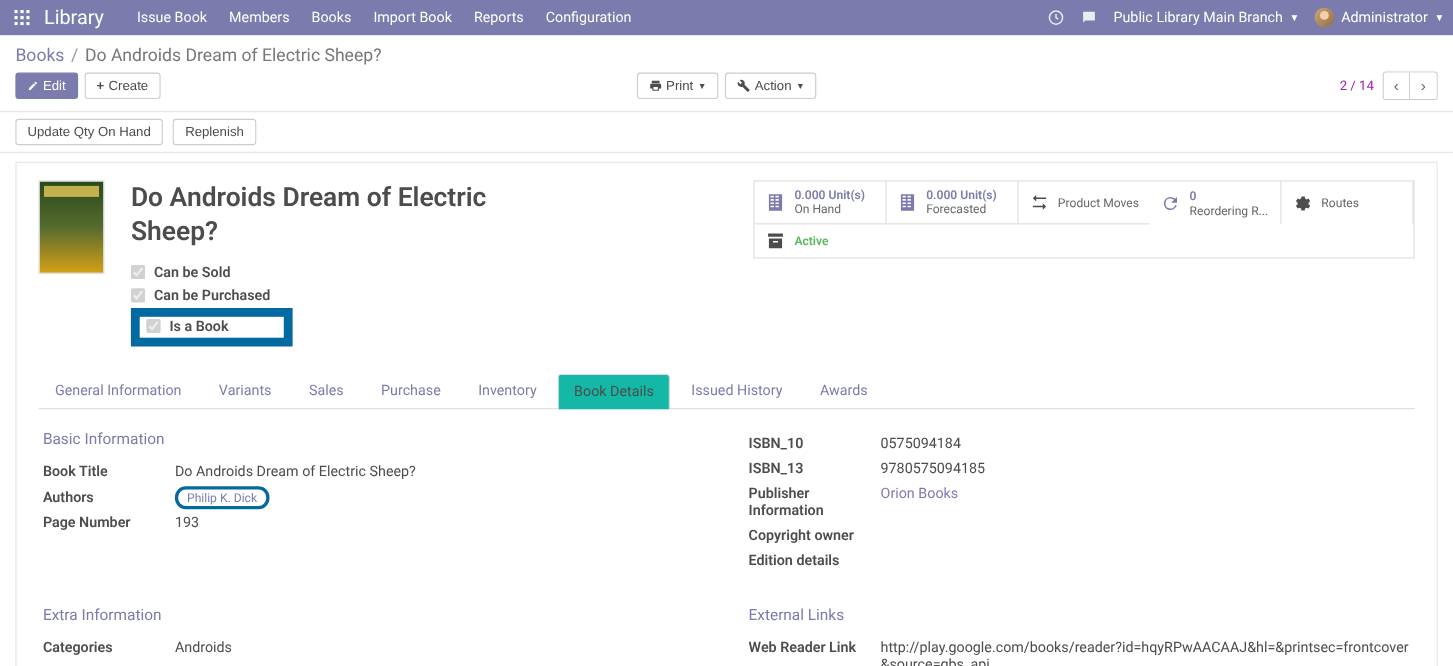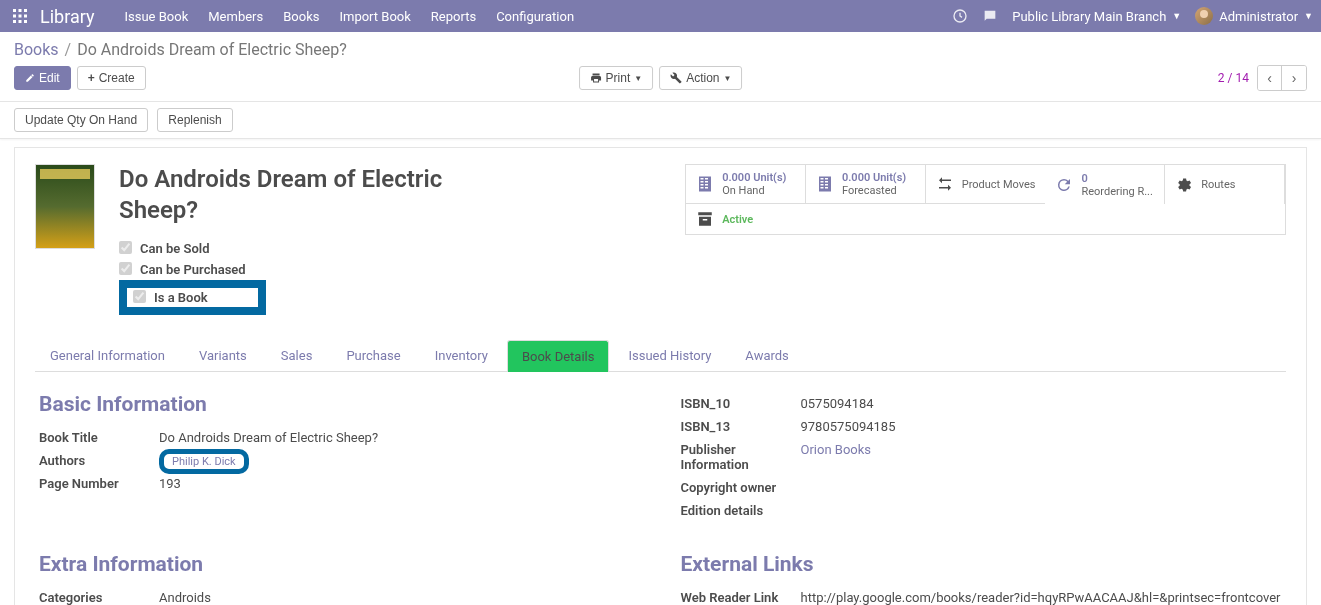--- a/index.html
+++ b/index.html
@@ -51,29 +51,29 @@
 .stat-btn:nth-child(3n) { border-right: none; }
 .stat-btn:nth-last-child(-n+3) { border-bottom: none; }
 .stat-btn .stat-icon { color: #7c7bad; font-size: 18px; flex-shrink: 0; }
 .stat-btn .stat-text { line-height: 1.2; font-size: 11px; }
 .stat-btn .stat-value { color: #7c7bad; font-weight: 600; }
 .stat-btn .stat-label { color: #666; }
 .stat-btn.active-stat .stat-label { color: #5cb85c; font-weight: 600; }
 
 .tabs { display: flex; border-bottom: 1px solid #ddd; margin-top: 24px; gap: 4px; }
 .tab { padding: 8px 14px; color: #7c7bad; cursor: pointer; font-size: 13px; border: 1px solid transparent; border-bottom: none; }
-.tab.active { border-color: #ddd; color: #4c4c4c; background: #22c55e; position: relative; top: 1px; border-radius: 3px 3px 0 0; text-align: center; }
+.tab.active { border-color: #ddd; color: #4c4c4c; background: #14b8a6; position: relative; top: 1px; border-radius: 3px 3px 0 0; text-align: center; }
 
 .tab-content { padding: 20px 4px; display: grid; grid-template-columns: 1fr 1fr; gap: 10px 40px; }
-.section-title { color: #7c7bad; font-size: 21px; font-weight: 700; margin-bottom: 10px; }
+.section-title { color: #7c7bad; font-size: 14px; font-weight: 400; margin-bottom: 10px; }
 .field-row { display: flex; padding: 4px 0; }
 .field-label { width: 120px; font-weight: 600; font-size: 13px; flex-shrink: 0; }
 .field-value { font-size: 13px; color: #4c4c4c; }
 .field-value a { color: #7c7bad; text-decoration: none; }
-.tag-pill { border: 5px solid #0369a1; color: #7c7bad; border-radius: 10px; padding: 1px 8px; font-size: 11px; }
+.tag-pill { border: 3px solid #0369a1; color: #7c7bad; border-radius: 10px; padding: 1px 8px; font-size: 11px; }
 .col { display: flex; flex-direction: column; }
 .url-text { word-break: break-all; color: #4c4c4c; }
 
 svg { display: block; }
 </style>
 </head>
 <body>
 
 <div class="navbar">
   <div class="apps-icon">

